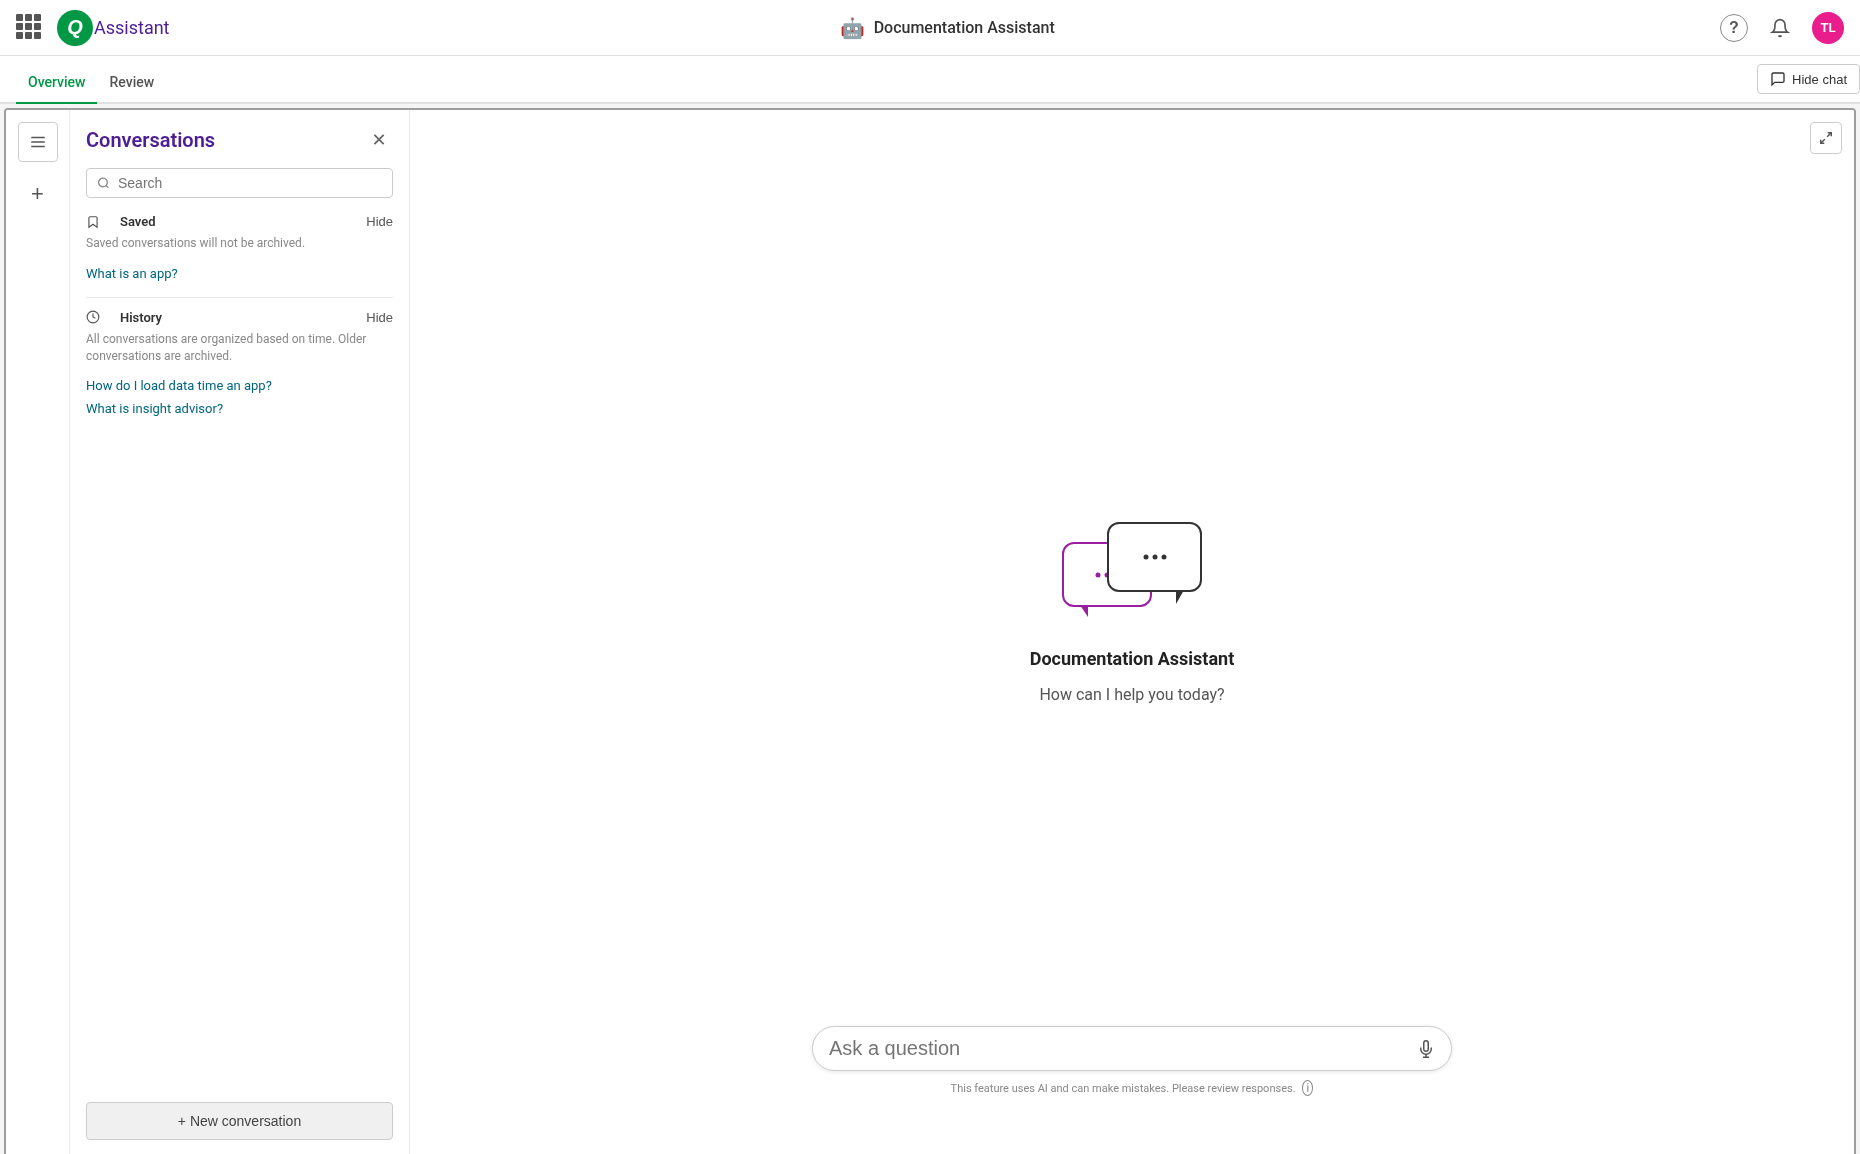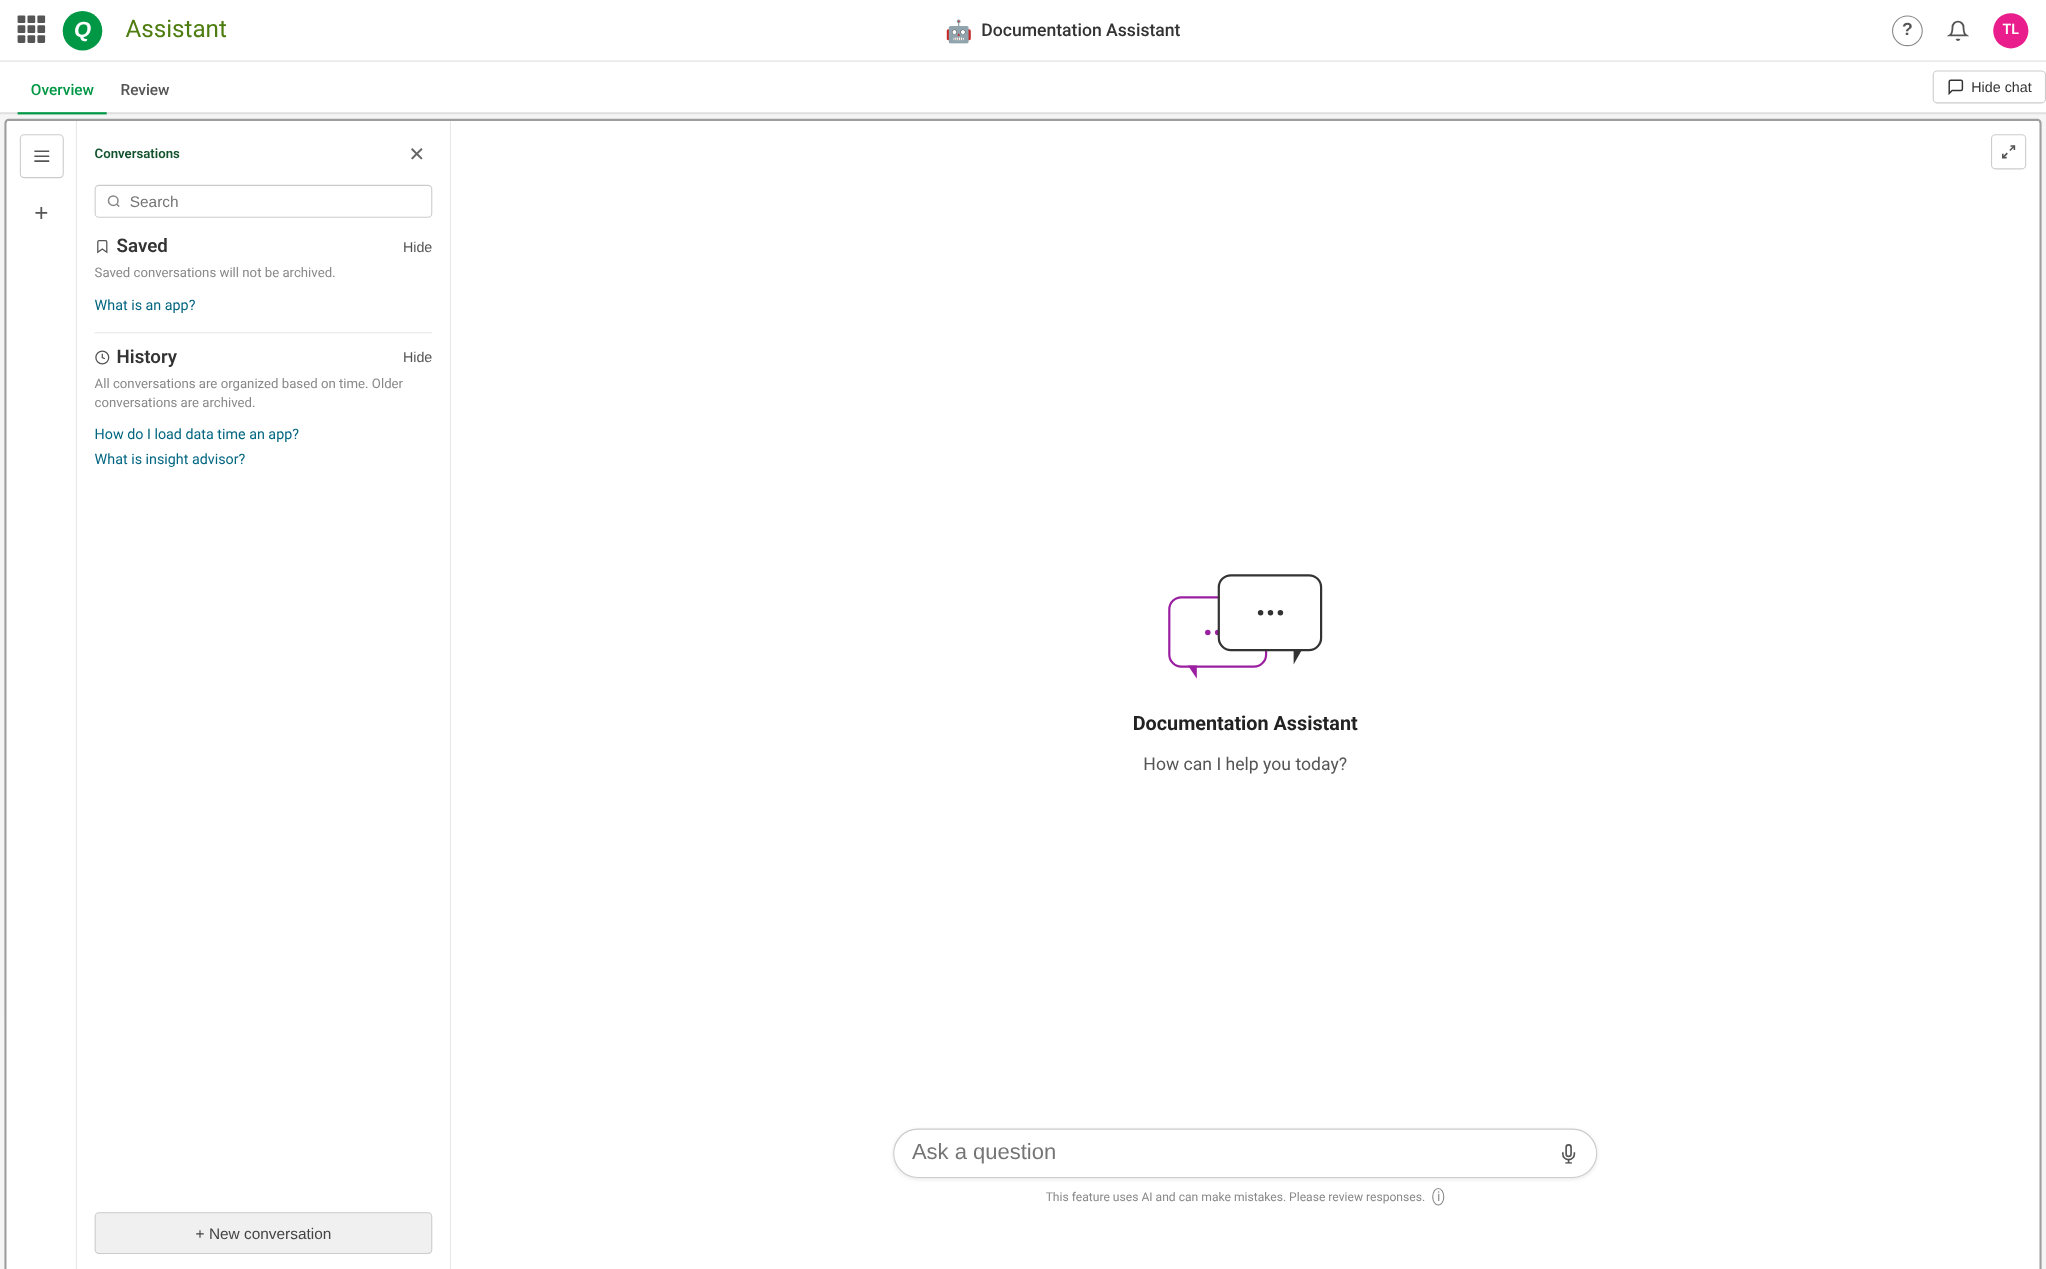--- a/index.html
+++ b/index.html
@@ -121,21 +121,21 @@
       border-right: 1px solid #e8e8e8;
       display: flex;
       flex-direction: column;
       padding: 16px;
     }
     .conv-header {
       display: flex; align-items: center; justify-content: space-between;
       margin-bottom: 14px;
     }
     .conv-title {
-      font-size: 12px; font-weight: 600; color: #14532d;
+      font-size: 20px; font-weight: 600; color: #4c1d95;
     }
     .conv-close-btn {
       background: none; border: none; cursor: pointer;
       font-size: 18px; color: #666; width: 28px; height: 28px;
       display: flex; align-items: center; justify-content: center;
     }
     .search-box {
       display: flex; align-items: center; gap: 8px;
       border: 1px solid #ccc; border-radius: 4px;
       padding: 6px 10px; margin-bottom: 16px;
@@ -143,22 +143,22 @@
     .search-input {
       border: none; outline: none; font-size: 14px; color: #ec4899;
       width: 100%; background: transparent;
     }
 
     .section-header {
       display: flex; align-items: center; justify-content: space-between;
       margin-bottom: 6px;
     }
     .section-title {
-      display: flex; align-items: center; gap: 6px;
-      font-size: 17px; font-weight: 600; color: #333;
+      display: flex; align-items: center; gap: 20px;
+      font-size: 13px; font-weight: 600; color: #333;
     }
     .section-hide-btn {
       background: none; border: none; cursor: pointer;
       font-size: 13px; color: #555; font-weight: 500;
     }
     .section-desc {
       font-size: 12px; color: #888; margin-bottom: 10px; line-height: 1.4;
     }
     .conv-item {
       font-size: 13px; color: #006580; cursor: pointer; padding: 4px 0;
@@ -294,21 +294,21 @@
     <span></span>
       <span></span>
       <span></span>
   </button>
 
   <div class="qlik-brand" style="margin-right:6px;">
     <svg width="38" height="38" viewBox="0 0 38 38">
       <circle cx="19" cy="19" r="18" fill="#009845"></circle>
       <text x="19" y="25" text-anchor="middle" fill="white" font-size="20" font-weight="900" font-style="italic" font-family="Arial, sans-serif">Q</text>
     </svg>
-    <span style="font-size:22px;font-weight:400;color:#4d7c0f;margin-left:20px;">Assistant</span>
+    <span style="font-size:18px;font-weight:400;color:#4c1d95;margin-left:0;">Assistant</span>
   </div>
 
   <div class="nav-center">
     <span style="font-size:20px;">🤖</span>
     <span class="nav-center-title">Documentation Assistant</span>
   </div>
 
   <div class="nav-right">
     <button class="nav-icon-btn" style="font-size:16px;font-weight:700;border:1.5px solid #888;width:28px;height:28px;border-radius:50%;color:#555;">?</button>
     <button class="nav-icon-btn">

